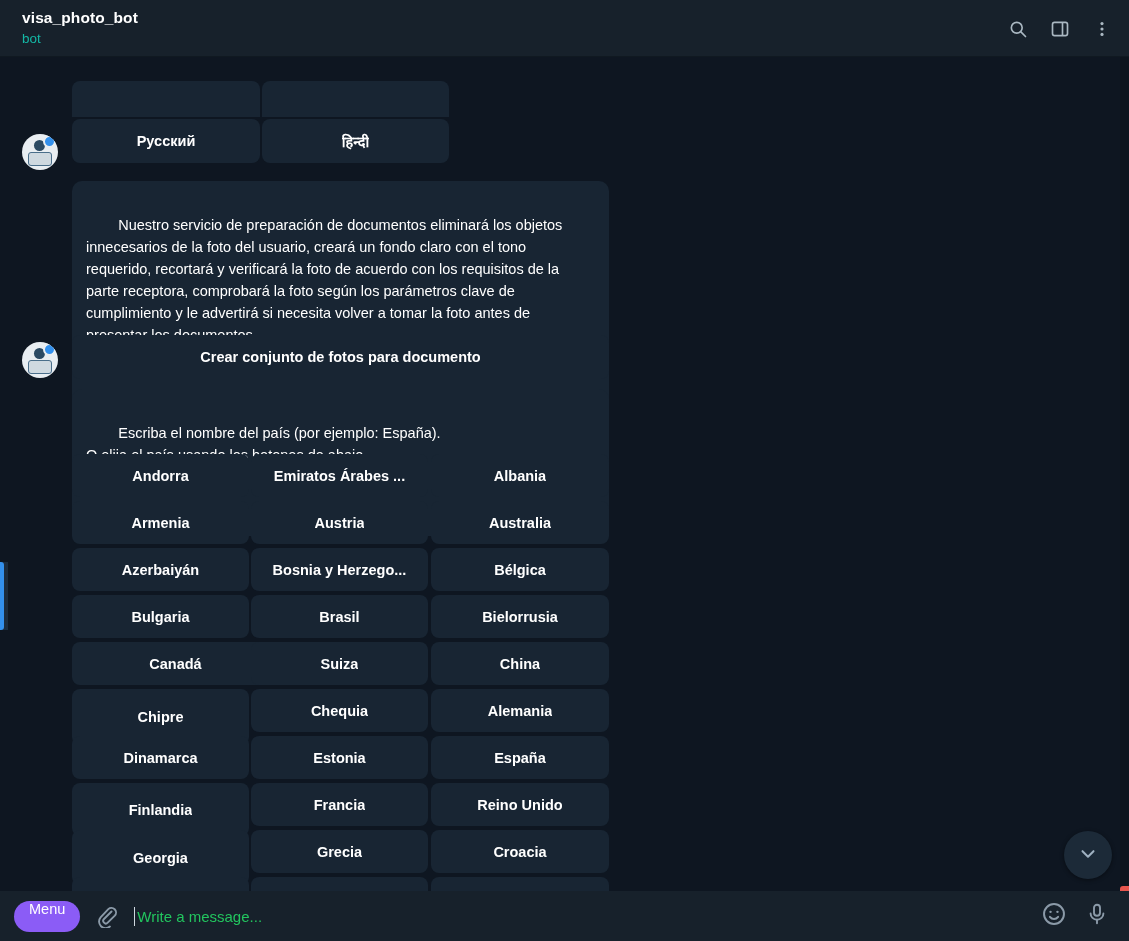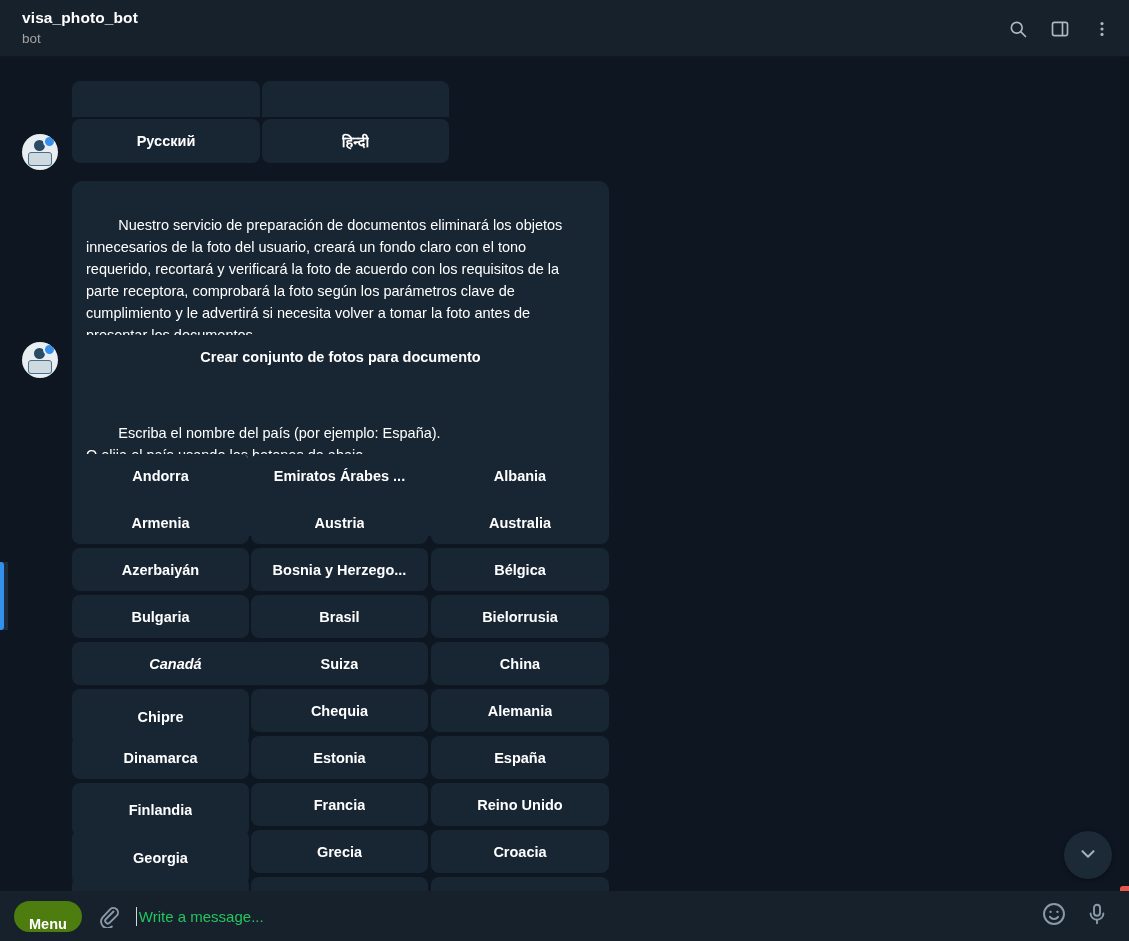--- a/index.html
+++ b/index.html
@@ -37,21 +37,21 @@
     line-height: 1.15;
   }
   .chat-title {
     font-size: 15.5px;
     font-weight: bold;
     color: #ffffff;
     letter-spacing: .1px;
   }
   .chat-subtitle {
     font-size: 13.5px;
-    color: #a3a3a3;
+    color: #14b8a6;
     margin-top: 4px;
   }
   .header-actions {
     position: absolute;
     right: 8px; top: 0;
     height: 57px;
     display: flex;
     align-items: center;
     gap: 4px;
   }
@@ -219,26 +219,26 @@
     background: #17212b;
     display: flex;
     align-items: center;
     z-index: 30;
   }
   .menu-btn {
     margin-left: 14px;
     height: 31px;
     padding: 0 15px;
     border-radius: 16px;
-    background: #4d7c0f;
+    background: #8b5cf6;
     color: #ffffff;
     font-size: 14.5px;
-    font-weight: bold;
-    display: flex;
-    align-items: flex-end;
+    font-weight: normal;
+    display: flex;
+    align-items: flex-start;
     justify-content: center;
   }
   .attach {
     margin-left: 14px;
     width: 26px; height: 26px;
     color: #8b9aa8;
     display: flex;
     align-items: center;
     justify-content: center;
   }
@@ -380,21 +380,21 @@
       <div class="kbtn" style="left:72px; top:550px; width:177px; height:43px;">
           <span>Bulgaria</span>
         </div>
       <div class="kbtn" style="left:251px; top:550px; width:177px; height:43px;">
           <span>Brasil</span>
         </div>
       <div class="kbtn" style="left:431px; top:550px; width:178px; height:43px;">
           <span>Bielorrusia</span>
         </div>
 
-      <div class="kbtn" style="left:72px; top:597px; width:207px; height:43px;font-style:italic;">
+      <div class="kbtn" style="left:72px; top:597px; width:207px; height:43px;">
           <span>Canadá</span>
         </div>
       <div class="kbtn" style="left:251px; top:597px; width:177px; height:43px;">
           <span>Suiza</span>
         </div>
       <div class="kbtn" style="left:431px; top:597px; width:178px; height:43px;">
           <span>China</span>
         </div>
 
       <div class="kbtn" style="left:72px; top:644px; width:177px; height:56px;">

